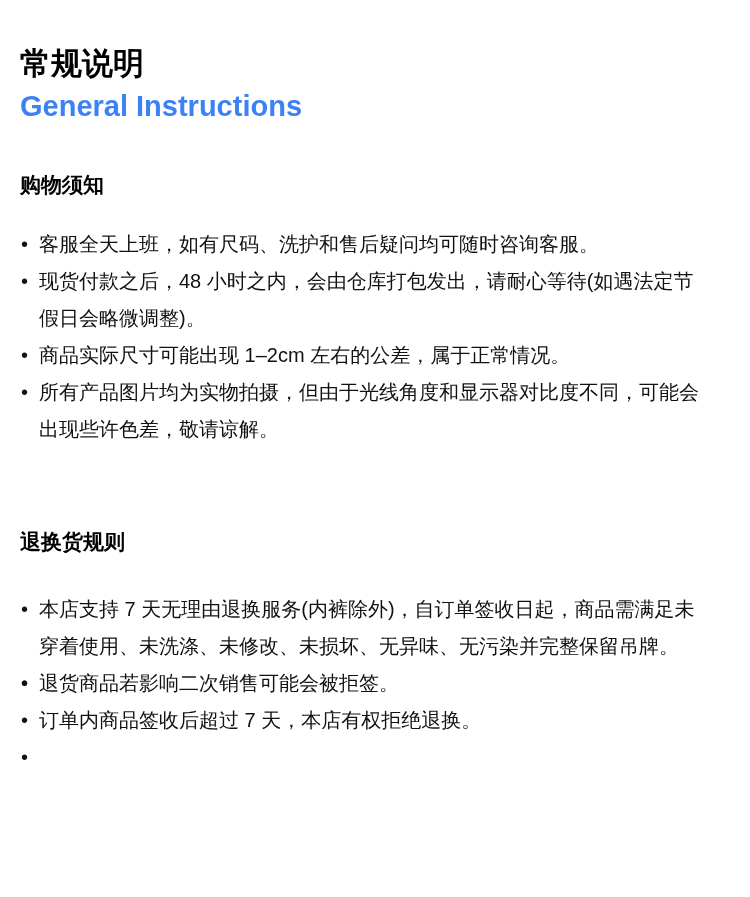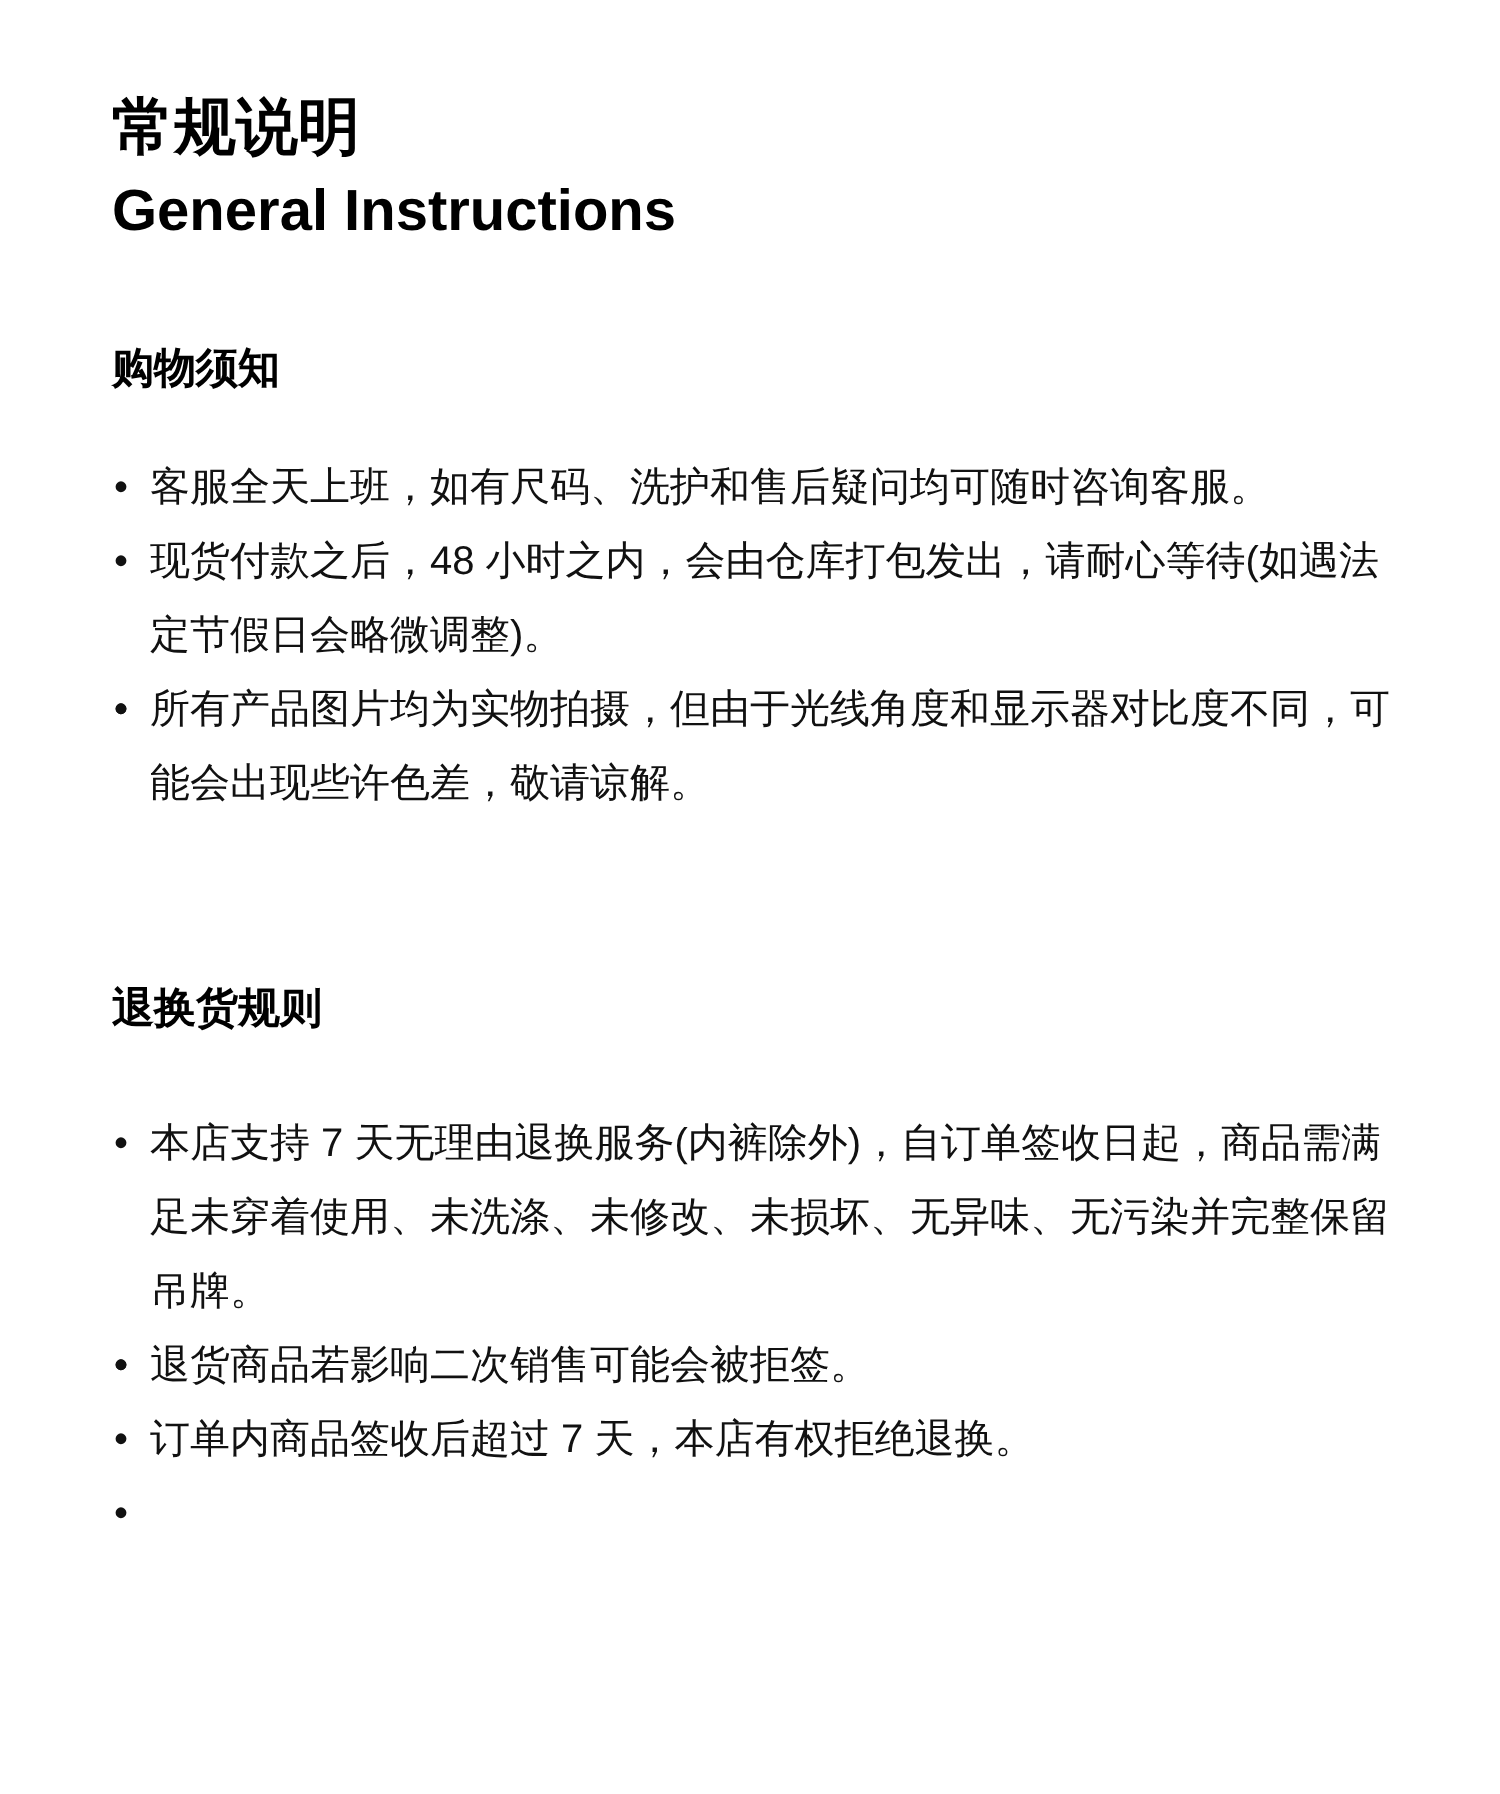--- a/index.html
+++ b/index.html
@@ -11,36 +11,36 @@
     width: 750px;
     height: 897px;
     font-family: "Liberation Sans", "DejaVu Sans", sans-serif;
     color: #111111;
     overflow: hidden;
   }
   .page {
     box-sizing: border-box;
     width: 750px;
     height: 897px;
-    padding: 44px 50px 0 56px;
+    padding: 44px 50px 0 20px;
     background: #ffffff;
   }
   .title-zh {
     margin: 0;
     font-size: 31px;
     font-weight: 700;
     line-height: 40px;
     color: #000000;
   }
   .title-en {
     margin: 4px 0 0 0;
     font-size: 29px;
     font-weight: 700;
     line-height: 36px;
-    color: #000000;
+    color: #3b82f6;
   }
   .section-heading {
     margin: 0;
     font-size: 21px;
     font-weight: 700;
     line-height: 26px;
     color: #000000;
   }
   .section-notice { margin-top: 48px; }
   .section-returns { margin-top: 81px; }
@@ -82,20 +82,21 @@
       <li>
         <span class="dot">•</span>
         <span>客服全天上班，如有尺码、洗护和售后疑问均可随时咨询客服。</span>
       </li>
       <li>
         <span class="dot">•</span>
         <span>现货付款之后，48 小时之内，会由仓库打包发出，请耐心等待(如遇法定节假日会略微调整)。</span>
       </li>
       <li>
         <span class="dot">•</span>
+        <span>商品实际尺寸可能出现 1–2cm 左右的公差，属于正常情况。</span>
       </li>
       <li>
         <span class="dot">•</span>
         <span>所有产品图片均为实物拍摄，但由于光线角度和显示器对比度不同，可能会出现些许色差，敬请谅解。</span>
       </li>
     </ul>
   </section>
 
   <section class="section-returns">
     <h3 class="section-heading">退换货规则</h3>

